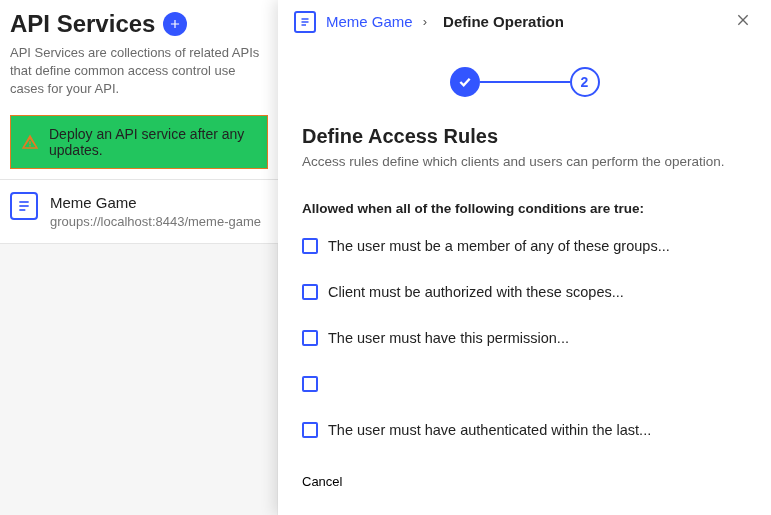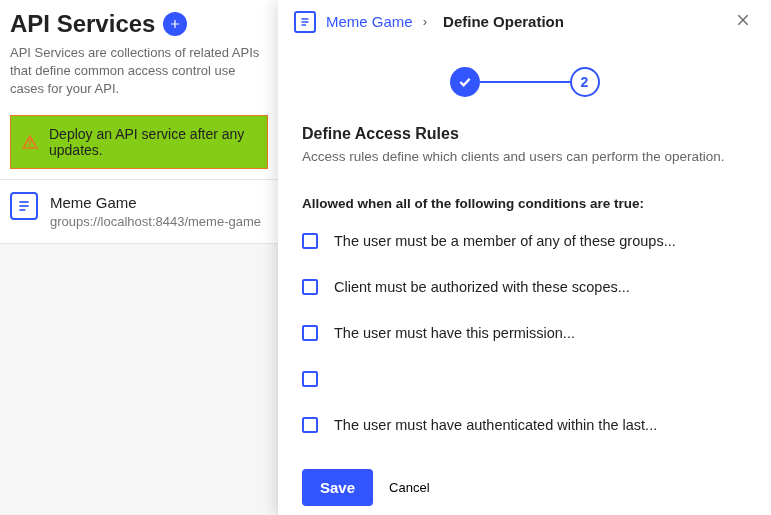--- a/index.html
+++ b/index.html
@@ -29,21 +29,21 @@
     font-size: 18px; line-height: 1;
   }
   .page-desc {
     font-size: 13px; color: #6a6a6a; margin-top: 6px; line-height: 1.4;
   }
 
   .alert {
     margin: 10px;
     padding: 10px 10px;
     border: 1px solid #E67A22;
-    background: #84cc16;
+    background: #22c55e;
     display: flex; align-items: center; gap: 10px;
     font-size: 14px;
   }
   .triangle-icon { width: 18px; height: 18px; color: #E67A22; flex-shrink: 0; }
 
   .list-row {
     background: #fff;
     border-top: 1px solid #e5e5e5;
     border-bottom: 1px solid #e5e5e5;
     padding: 12px 10px;
@@ -97,26 +97,26 @@
     width:30px; height:30px; border-radius:50%;
     display:flex; align-items:center; justify-content:center;
     font-weight:600; font-size:14px;
   }
   .step-done { background:#3355ff; color:#fff; }
   .step-done svg { width:16px; height:16px; }
   .step-line { width: 90px; height:2px; background:#3355ff; }
   .step-cur { border:2px solid #3355ff; color:#3355ff; background:#fff; }
 
   .section { padding: 0 24px; }
-  .sec-title { font-size:16px; font-weight:700; margin-bottom:6px; }
+  .sec-title { font-size:20px; font-weight:700; margin-bottom:6px; }
   .sec-desc { font-size:13.5px; color:#666; margin-bottom:32px; }
   .cond-title { font-size:13.5px; font-weight:700; margin-bottom:14px; }
 
   .rule {
-    display:flex; align-items:center; gap:16px;
+    display:flex; align-items:center; gap:10px;
     padding: 8px 0 8px 0; margin-bottom: 14px; cursor:pointer;
   }
   .cbox {
     width:16px; height:16px; border:2px solid #3355ff; border-radius:2px;
     flex-shrink:0; background:#fff;
   }
   .rule-label { font-size:14.5px; color:#222; }
 
   .actions { padding: 14px 24px; display:flex; gap:16px; align-items:center; }
   .save-btn {
@@ -215,17 +215,16 @@
     <div class="rule">
       <div class="cbox"></div>
     </div>
     <div class="rule">
       <div class="cbox"></div>
       <div class="rule-label">The user must have authenticated within the last...</div>
     </div>
   </div>
 
   <div class="actions">
-    <button class="save-btn">Save</button>
     <span class="cancel-link">Cancel</span>
   </div>
 
 </div>
 
 </body></html>

